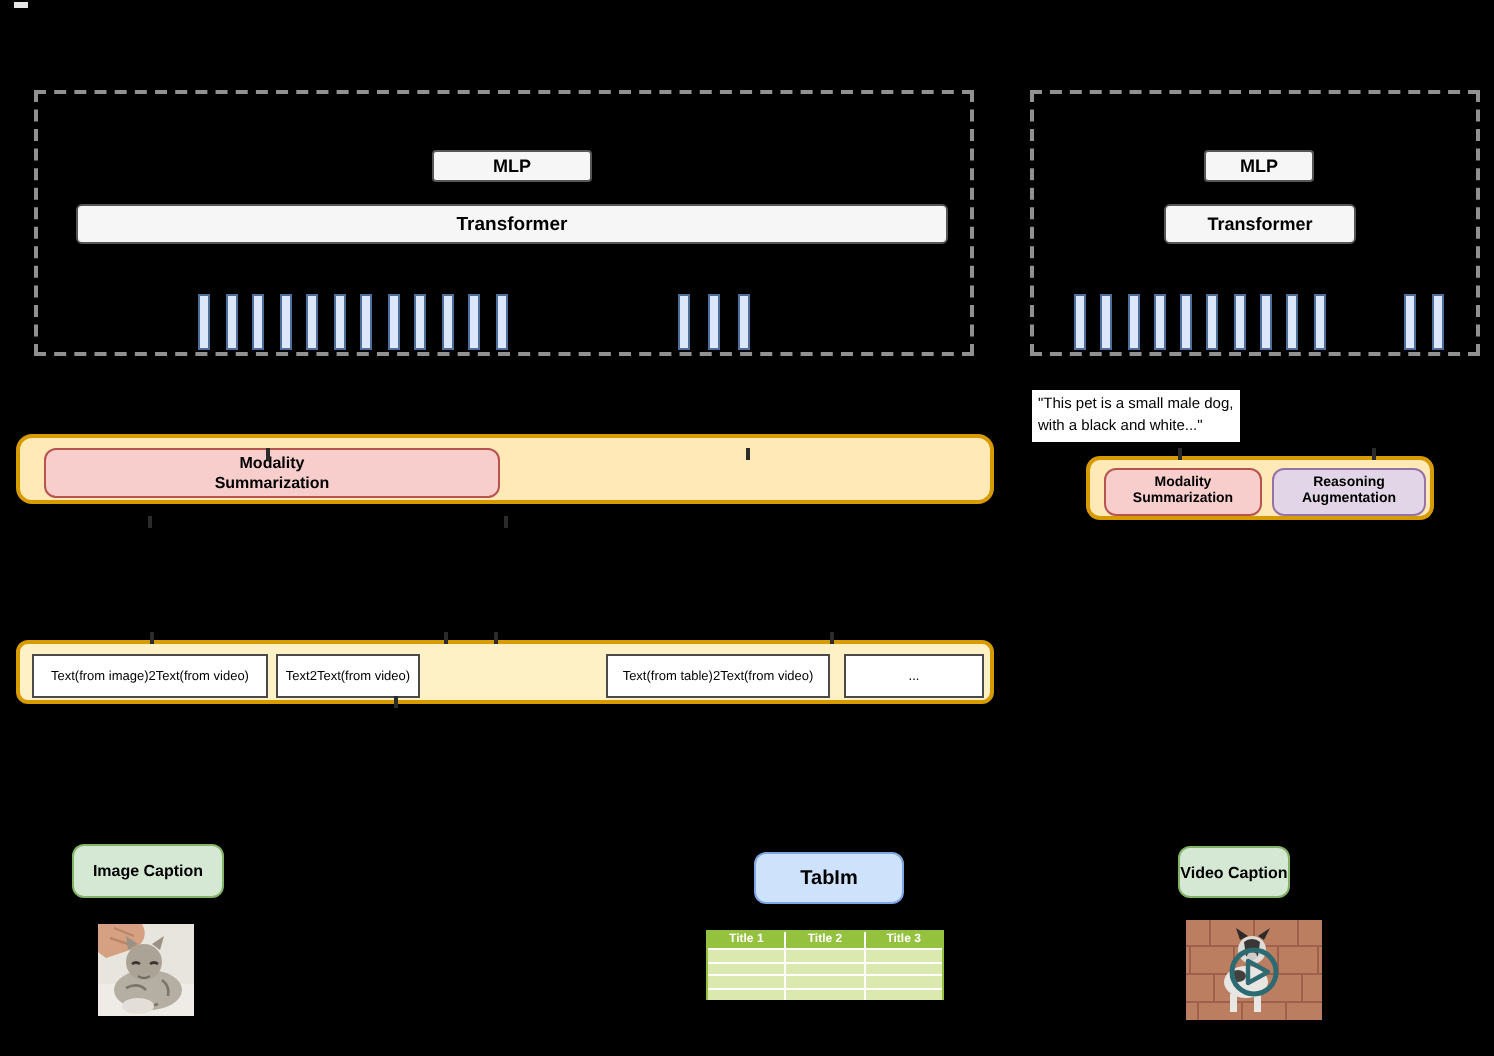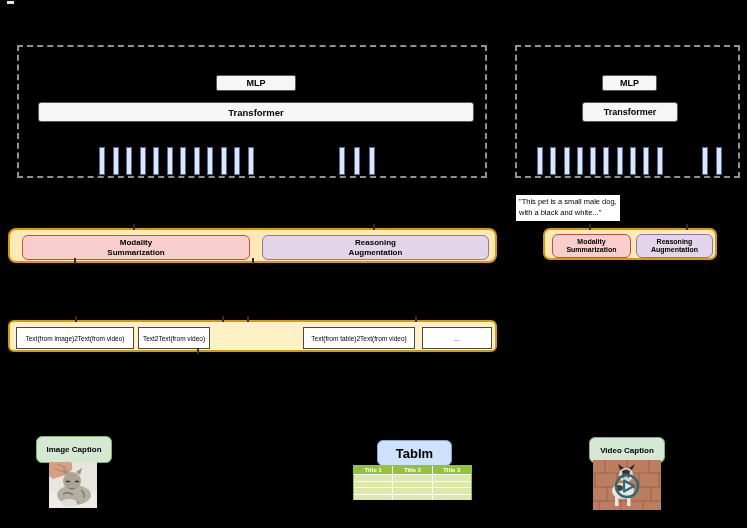--- a/index.html
+++ b/index.html
@@ -37,23 +37,23 @@
 
   .tick{position:absolute;width:2px;height:6px;background:#2b2b2b;}
 
   
   .quote{background:#fff;color:#000;font-size:7.5px;line-height:1.45;
          padding:2px 3px;white-space:pre-line;}
 
   
   .task{position:absolute;box-sizing:border-box;border-radius:6px;
         display:flex;align-items:center;justify-content:center;
-        font-weight:bold;font-size:8px;margin-top:14px;}
+        font-weight:bold;font-size:8px;}
   .task-green{background:#d5e8d4;border:1.5px solid #82b366;}
-  .task-blue{background:#cfe2fb;border:1.5px solid #7ea6e0;font-size:13px;}
+  .task-blue{background:#cfe2fb;border:1.5px solid #7ea6e0;font-size:10px;}
 
   
   .mini-table{border:1px solid #94c23e;border-bottom:3px solid #94c23e;background:#dce9ae;}
   .t-header{display:flex;background:#94c23e;height:8px;}
   .t-hcell{flex:1;color:#fff;font-weight:bold;font-size:6px;line-height:8px;
            text-align:center;border-right:1px solid #fff;}
   .t-hcell:last-child{border-right:none;}
   .t-row{display:flex;height:5.5px;background:#dce9ae;border-top:1px solid #fff;}
   .t-cell{flex:1;border-right:1px solid #fff;}
   .t-cell:last-child{border-right:none;}
@@ -106,25 +106,23 @@
     </div>
   <div class="abs bars gap-d" style="left:185px;top:100px;">
       <div class="bar"></div>
       <div class="bar"></div>
     </div>
 </div>
 
 <div class="abs quote" style="left:516px;top:195px;max-width:115px;">"This pet is a small male dog,
 with a black and white..."</div>
 
-<div class="abs stage-row" style="left:8px;top:228px;width:489px;height:35px;">
+<div class="abs stage-row" style="left:8px;top:217px;width:489px;height:35px;">
   <div class="pill pill-pink" style="left:12px;top:5px;width:228px;height:25px;font-size:8px;">Modality
 Summarization</div>
-  <div class="pill pill-purple" style="left:252px;top:5px;width:227px;height:25px;font-size:8px;">Reasoning
-Augmentation</div>
 </div>
 
 <div class="abs stage-row" style="left:543px;top:228px;width:174px;height:32px;border-radius:7px;">
   <div class="pill pill-pink" style="left:7px;top:4px;width:79px;height:24px;font-size:7px;">Modality
 Summarization</div>
   <div class="pill pill-purple" style="left:91px;top:4px;width:77px;height:24px;font-size:7px;">Reasoning
 Augmentation</div>
 </div>
 
 <div class="abs stage-row2" style="left:8px;top:320px;width:489px;height:32px;">
@@ -143,21 +141,21 @@
 <div class="tick" style="left:75px;top:316px;"></div>
 <div class="tick" style="left:222px;top:316px;"></div>
 <div class="tick" style="left:247px;top:316px;"></div>
 <div class="tick" style="left:415px;top:316px;"></div>
 <div class="tick" style="left:197px;top:348px;"></div>
 
 <div class="task task-green abs" style="left:36px;top:422px;width:76px;height:27px;">Image Caption</div>
 
 <div class="task task-blue abs" style="left:377px;top:426px;width:75px;height:26px;">TabIm</div>
 
-<div class="task task-green abs" style="left:589px;top:423px;width:76px;height:26px;">Video Caption</div>
+<div class="task task-green abs" style="left:589px;top:423px;width:56px;height:26px;">Video Caption</div>
 
 <svg class="abs" style="left:49px;top:462px;" width="48" height="46" viewBox="0 0 48 46">
   <rect width="48" height="46" fill="#e8e4de"></rect>
   <rect y="30" width="48" height="16" fill="#efece7"></rect>
   <path d="M0,0 L22,0 C25,5 23,11 16,13 L4,17 L0,14 Z" fill="#d6a182"></path>
   <path d="M8,2 L18,6 M6,7 L15,10" stroke="#bb8566" stroke-width="1.2" fill="none"></path>
   <ellipse cx="25" cy="33" rx="17" ry="10" fill="#b5aea2"></ellipse>
   <circle cx="23" cy="19" r="9" fill="#aba496"></circle>
   <path d="M15,13 L14,6 L20,10 Z" fill="#9a9284"></path>
   <path d="M31,13 L33,6 L27,10 Z" fill="#9a9284"></path>

